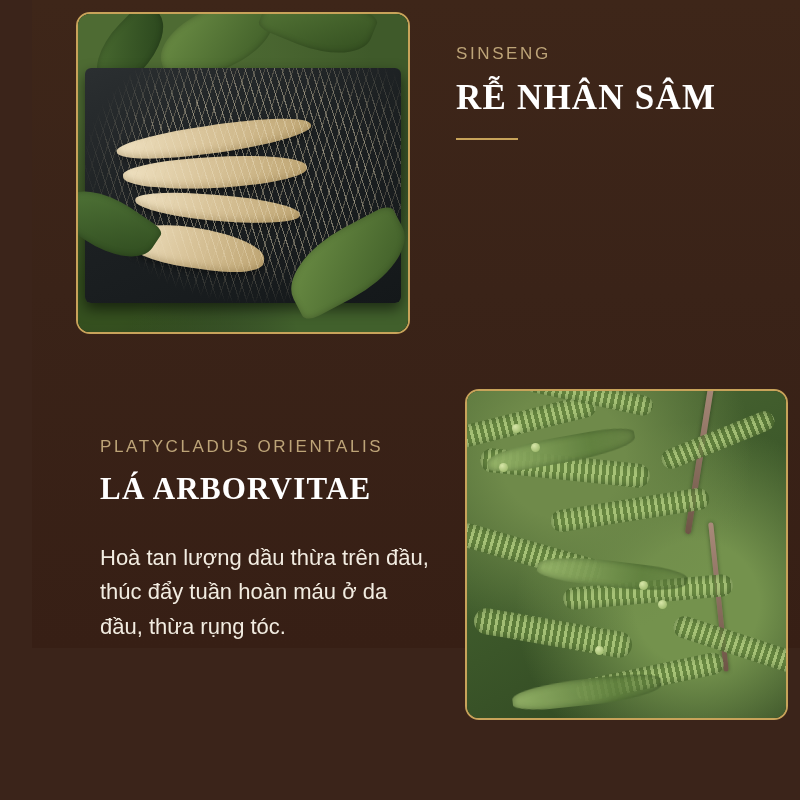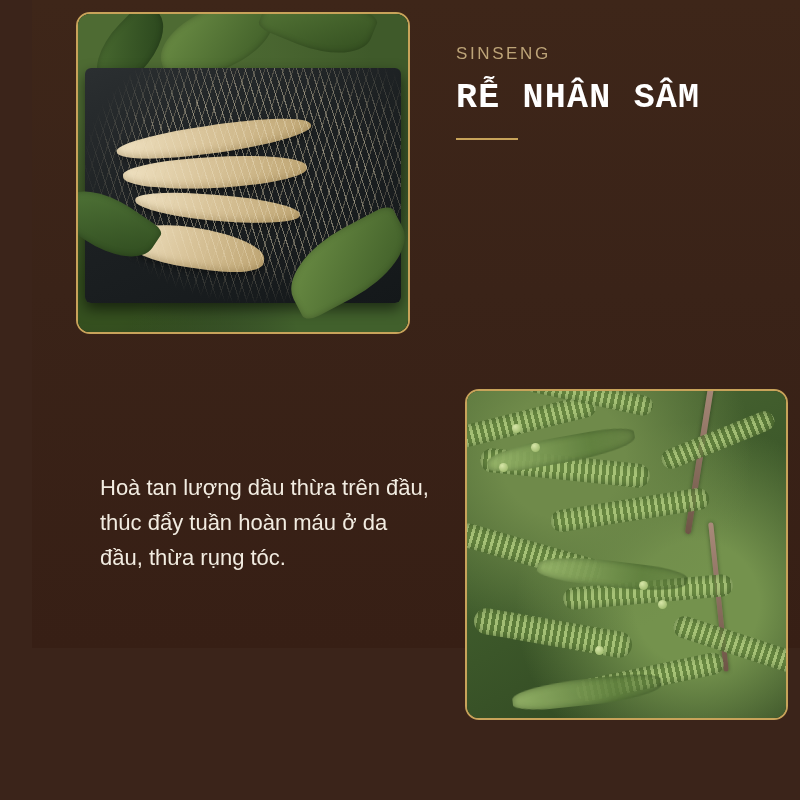--- a/index.html
+++ b/index.html
@@ -133,21 +133,21 @@
   }
   .title {
     font-family: "Liberation Serif", serif;
     font-weight: 700;
     color: #ffffff;
     font-size: 34px;
     letter-spacing: 1.2px;
     margin: 0;
     line-height: 1.15;
   }
-  #text-ginseng .title { font-size: 35px; font-family: Liberation Mono, monospace; }
+  #text-ginseng .title { font-size: 35px; }
   #text-arborvitae .title { font-size: 31px; }
 
   .rule {
     width: 62px; height: 2px;
     background: #c8a35a;
     margin: 20px 0 20px 0;
     border: 0;
   }
   #text-arborvitae .rule { margin: 16px 0 18px 0; width: 0; height: 0; background: transparent; }
 
@@ -183,20 +183,22 @@
     </div>
   </div>
 
   <div class="text-col" id="text-ginseng">
     <p class="eyebrow">SINSENG</p>
     <h2 class="title">RỄ NHÂN SÂM</h2>
     <hr class="rule">
   </div>
 
   <div class="text-col" id="text-arborvitae">
+    <p class="eyebrow">PLATYCLADUS ORIENTALIS</p>
+    <h2 class="title">LÁ ARBORVITAE</h2>
     <hr class="rule">
     <p class="body-text">Hoà tan lượng dầu thừa trên đầu, thúc đẩy tuần hoàn máu ở da đầu, thừa rụng tóc.</p>
   </div>
 
   <div class="photo-frame" id="photo-arborvitae">
     <div class="photo">
       <div class="arb-bg"></div>
 
       <div class="stem" style="left:72%; top:-4%; width:6px; height:48%; transform:rotate(9deg);"></div>
       <div class="stem" style="left:78%; top:40%; width:5px; height:46%; transform:rotate(-6deg);"></div>

